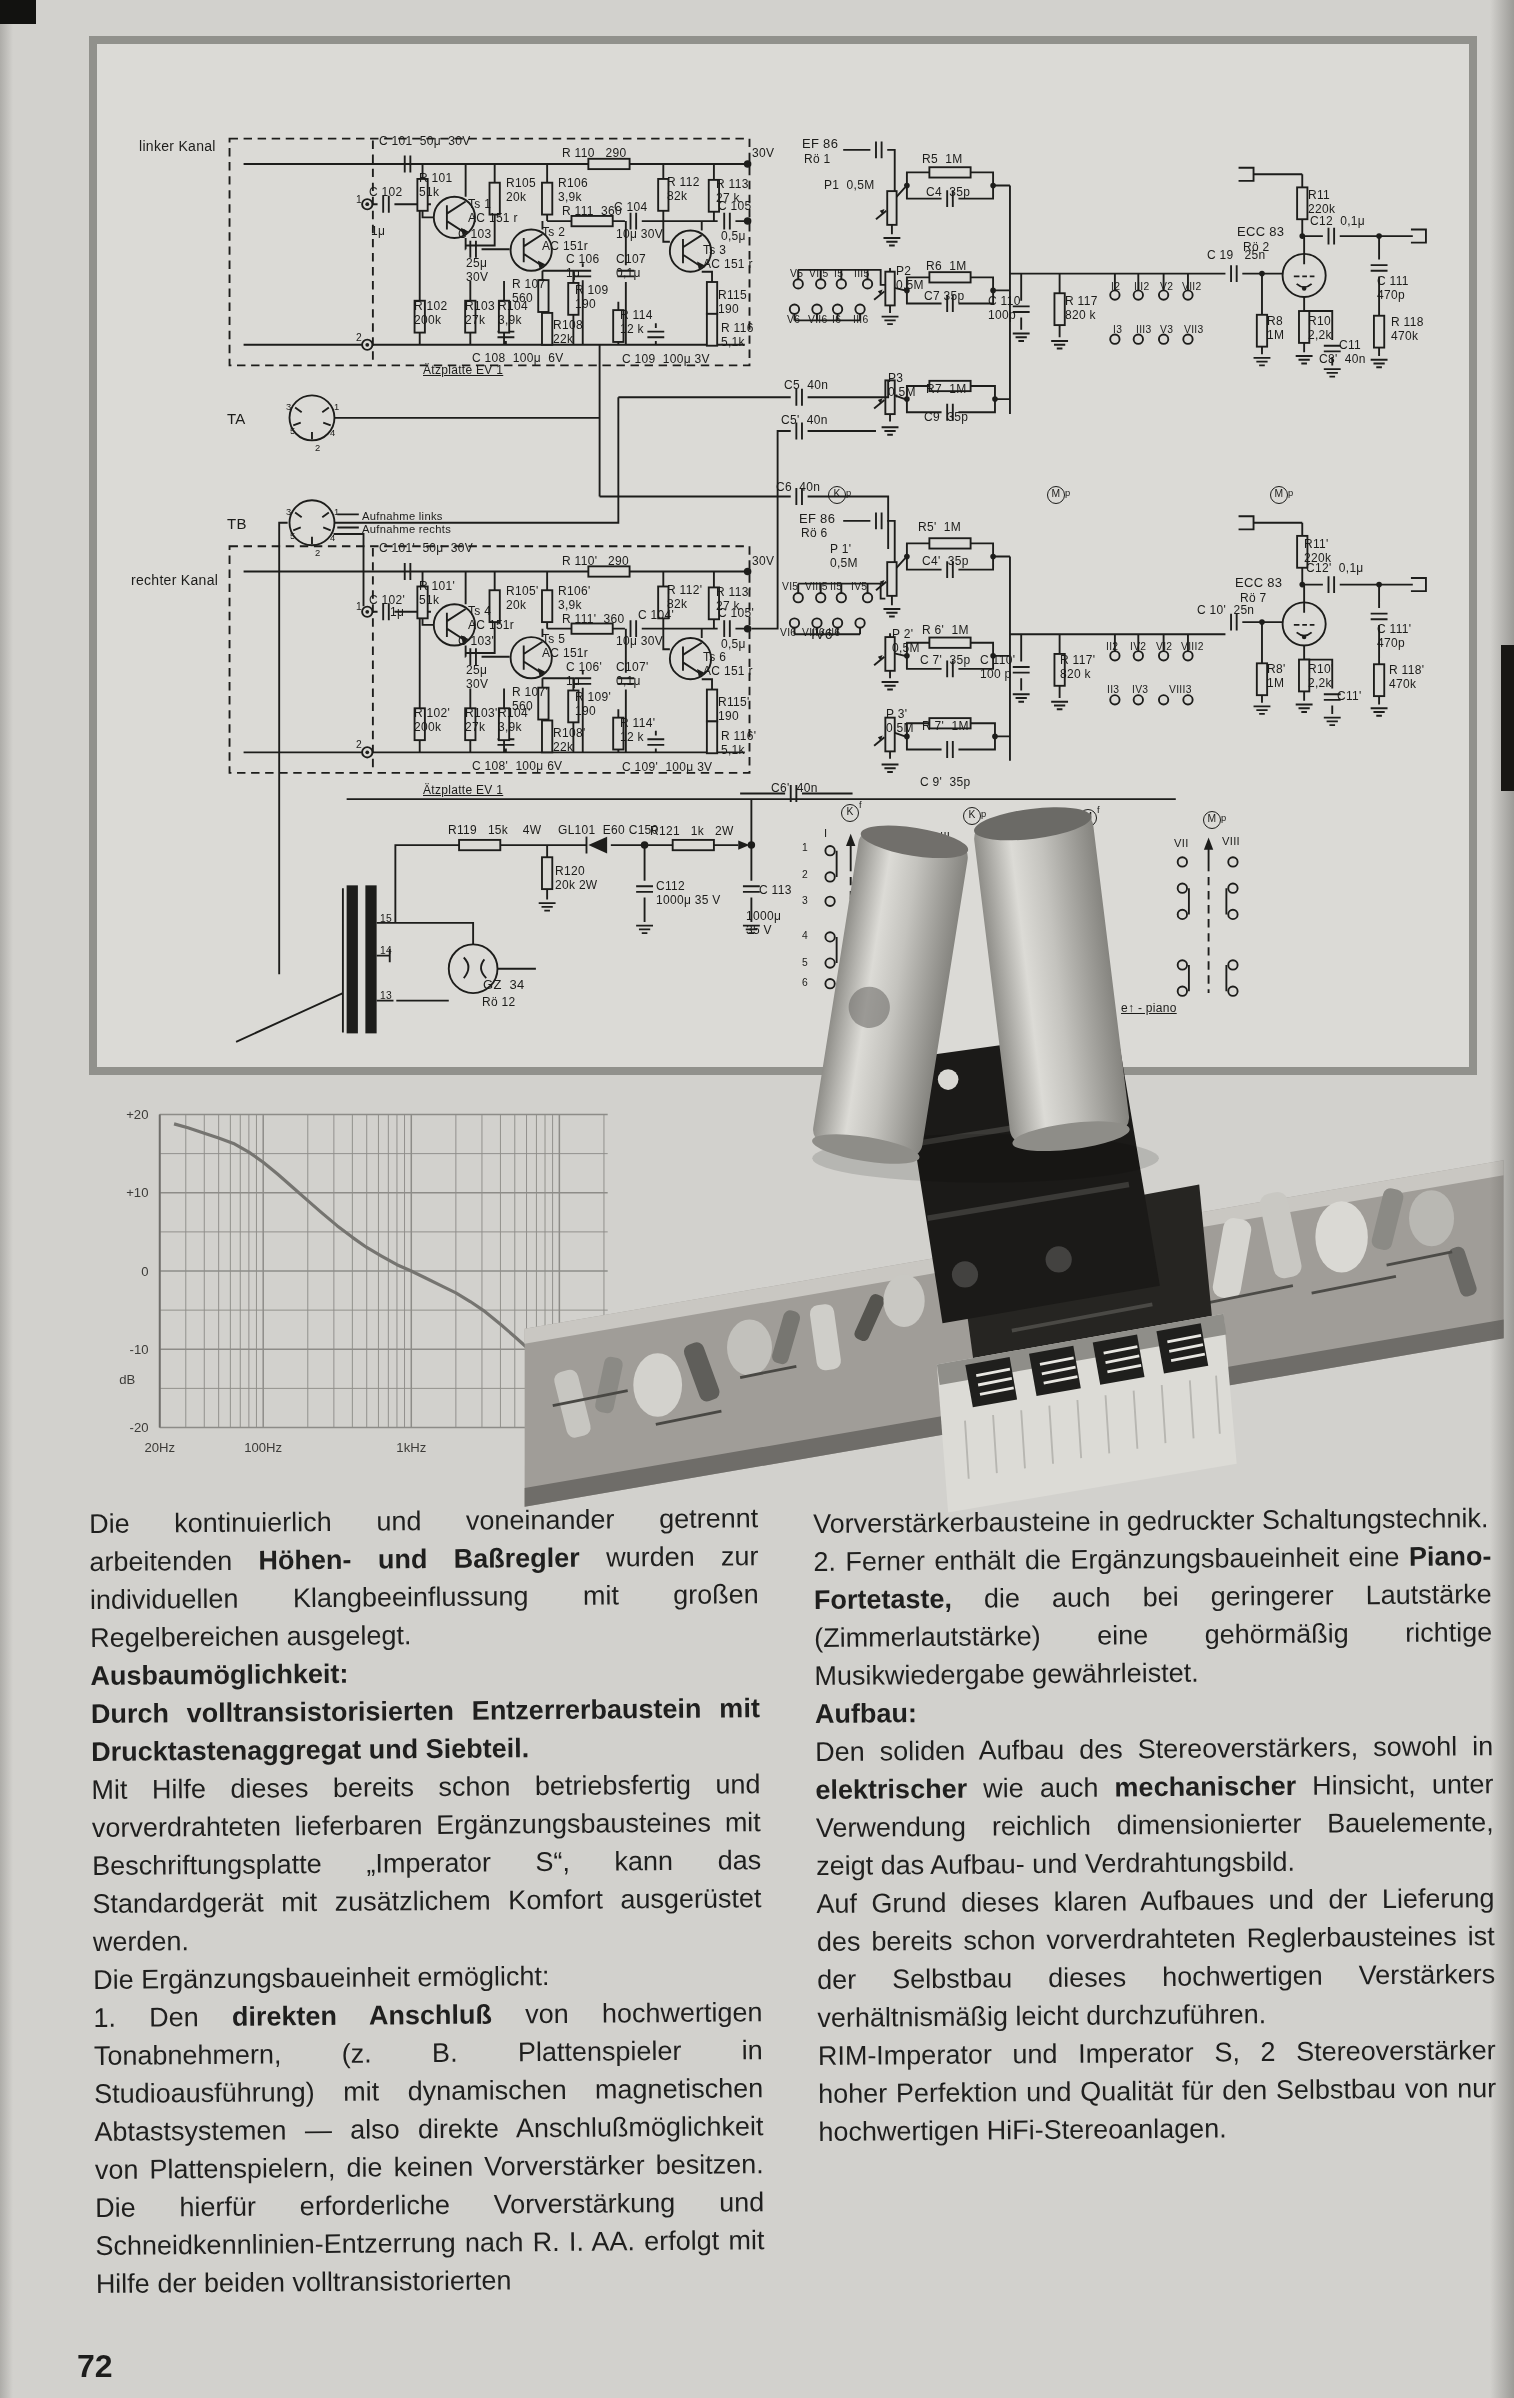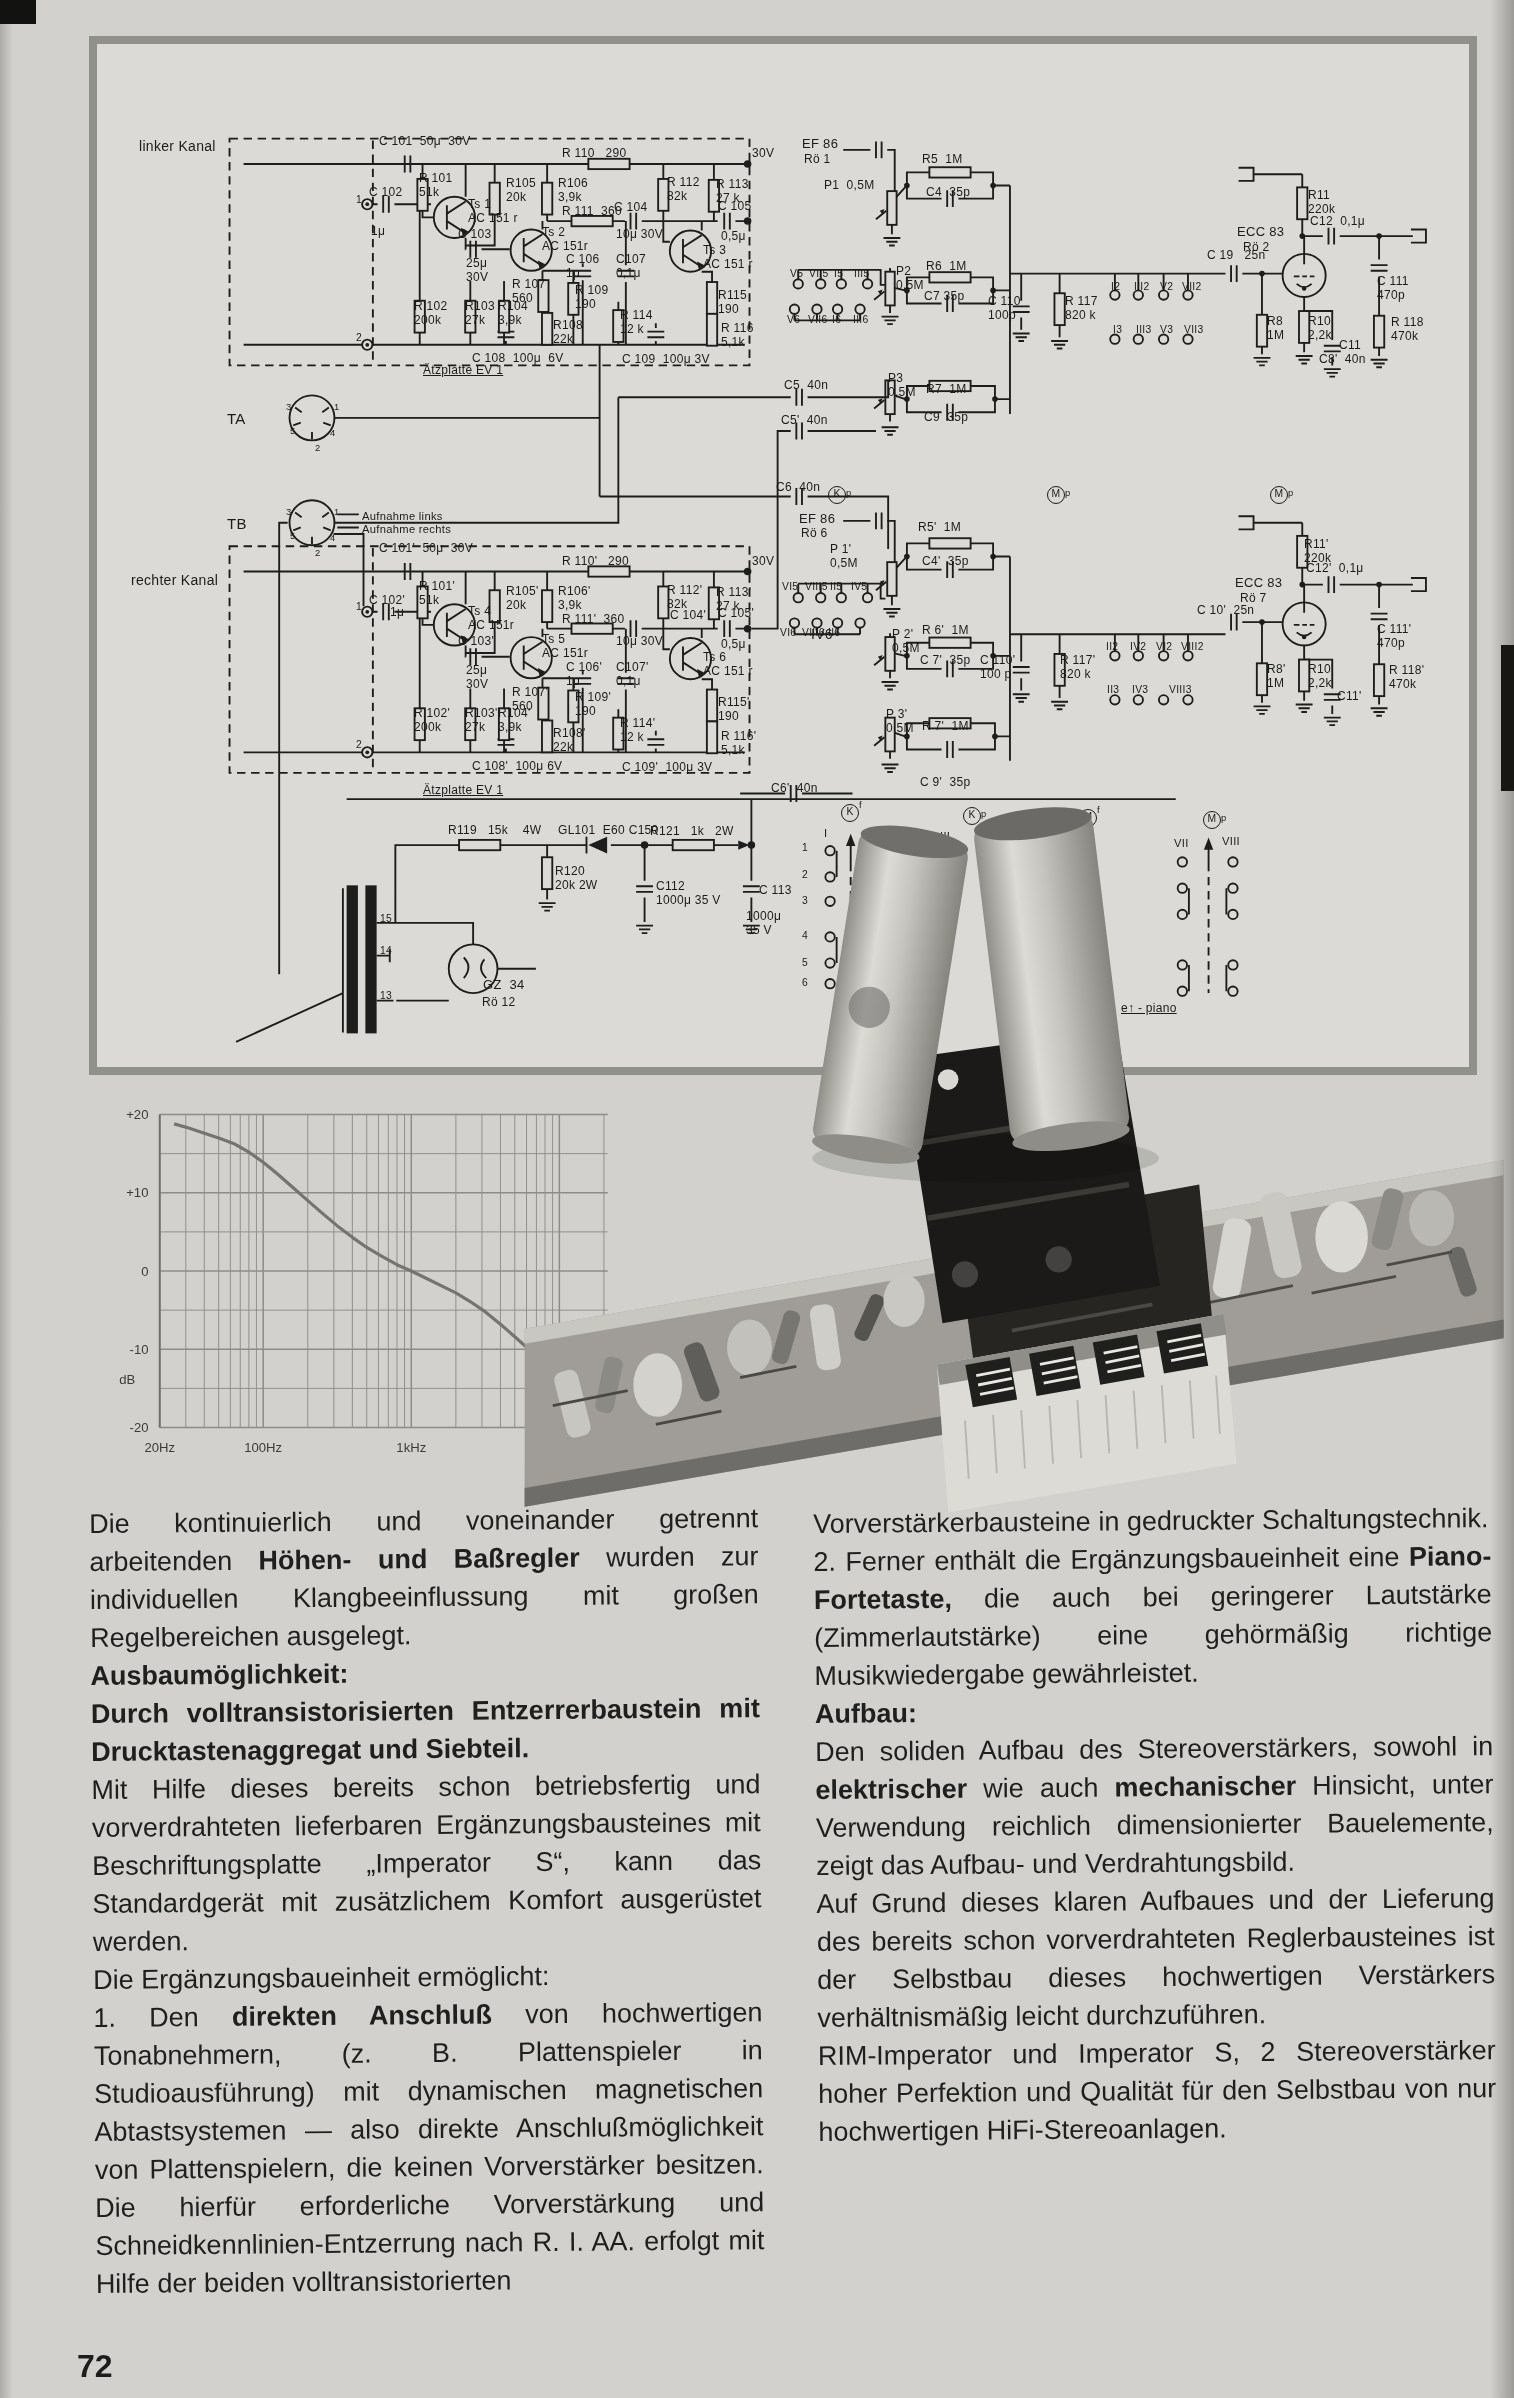--- a/index.html
+++ b/index.html
@@ -492,21 +492,21 @@
 27k</div>
     <div class="sl" style="left: 498px; top: 707px;">R104'
 3,9k</div>
     <div class="sl" style="left: 506px; top: 585px;">R105'
 20k</div>
     <div class="sl" style="left: 558px; top: 585px;">R106'
 3,9k</div>
     <div class="sl" style="left: 542px; top: 633px;">Ts 5
 AC 151r</div>
     <div class="sl" style="left: 562px; top: 613px;">R 111'  360</div>
-    <div class="sl" style="left: 646px; top: 609px; padding-left: 24px;">C 104'</div>
+    <div class="sl" style="left: 614px; top: 609px; padding-left: 24px;">C 104'</div>
     <div class="sl" style="left: 616px; top: 635px;">10μ 30V</div>
     <div class="sl" style="left: 566px; top: 661px;">C 106'
 1μ</div>
     <div class="sl" style="left: 616px; top: 661px;">C107'
 0,1μ</div>
     <div class="sl" style="left: 512px; top: 686px;">R 107'
 560</div>
     <div class="sl" style="left: 553px; top: 727px;">R108'
 22k</div>
     <div class="sl" style="left: 575px; top: 691px;">R 109'

